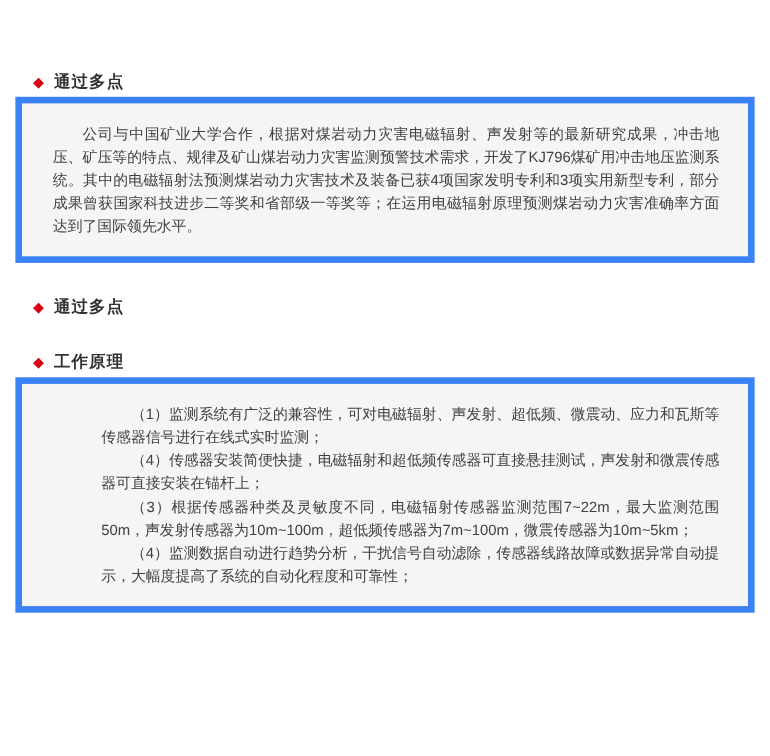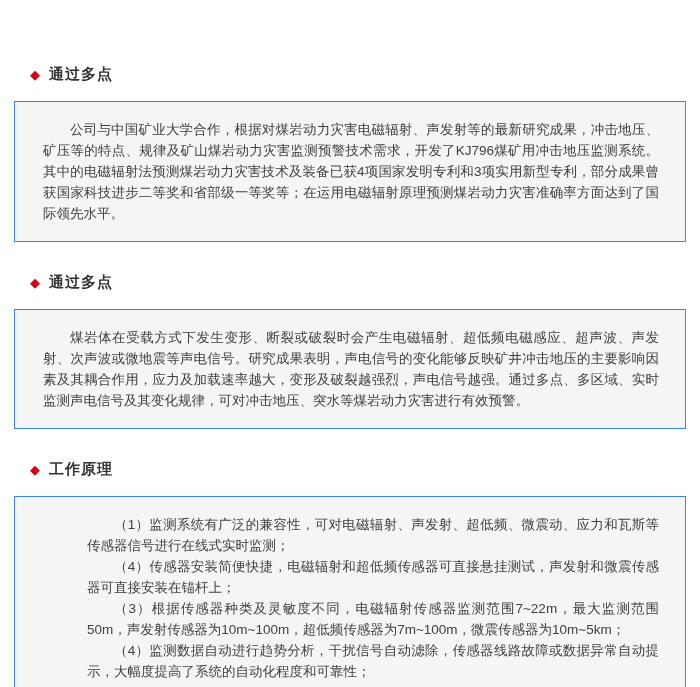--- a/index.html
+++ b/index.html
@@ -28,23 +28,23 @@
     line-height: 1;
     margin-right: 9px;
   }
   .section-title {
     font-size: 15px;
     font-weight: bold;
     color: #333333;
     letter-spacing: 1px;
   }
   .panel {
-    margin-top: 17px;
+    margin-top: 4px;
     background: #f5f5f6;
-    border: 1px solid #3b82f6;
+    border: 6px solid #3b82f6;
     padding: 17px 26px 17px 28px;
     font-size: 13.5px;
     line-height: 21px;
     color: #404040;
     box-sizing: border-box;
   }
   .panel p {
     margin: 0;
     text-indent: 2em;
     text-align: justify;
@@ -69,23 +69,20 @@
     <div class="panel">
       <p>公司与中国矿业大学合作，根据对煤岩动力灾害电磁辐射、声发射等的最新研究成果，冲击地压、矿压等的特点、规律及矿山煤岩动力灾害监测预警技术需求，开发了KJ796煤矿用冲击地压监测系统。其中的电磁辐射法预测煤岩动力灾害技术及装备已获4项国家发明专利和3项实用新型专利，部分成果曾获国家科技进步二等奖和省部级一等奖等；在运用电磁辐射原理预测煤岩动力灾害准确率方面达到了国际领先水平。</p>
     </div>
   </div>
 
   <div class="section">
     <div class="section-heading">
       <span class="diamond">◆</span>
       <span class="section-title">通过多点</span>
     </div>
-    <div class="panel">
-      <p>煤岩体在受载方式下发生变形、断裂或破裂时会产生电磁辐射、超低频电磁感应、超声波、声发射、次声波或微地震等声电信号。研究成果表明，声电信号的变化能够反映矿井冲击地压的主要影响因素及其耦合作用，应力及加载速率越大，变形及破裂越强烈，声电信号越强。通过多点、多区域、实时监测声电信号及其变化规律，可对冲击地压、突水等煤岩动力灾害进行有效预警。</p>
-    </div>
   </div>
 
   <div class="section">
     <div class="section-heading">
       <span class="diamond">◆</span>
       <span class="section-title">工作原理</span>
     </div>
     <div class="panel">
       <p class="feature-item">（1）监测系统有广泛的兼容性，可对电磁辐射、声发射、超低频、微震动、应力和瓦斯等传感器信号进行在线式实时监测；</p>
       <p class="feature-item">（4）传感器安装简便快捷，电磁辐射和超低频传感器可直接悬挂测试，声发射和微震传感器可直接安装在锚杆上；</p>

